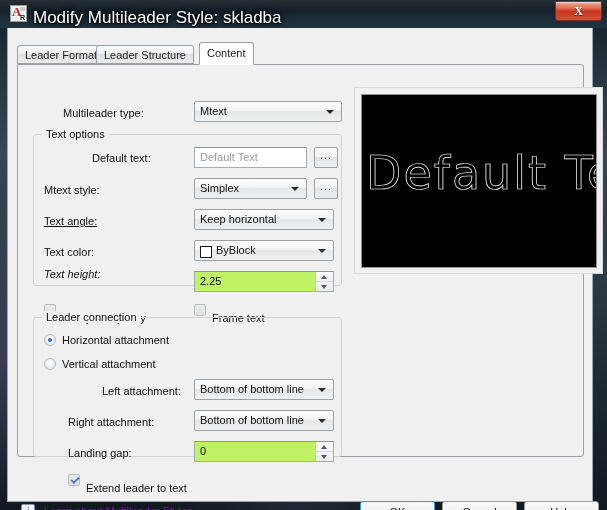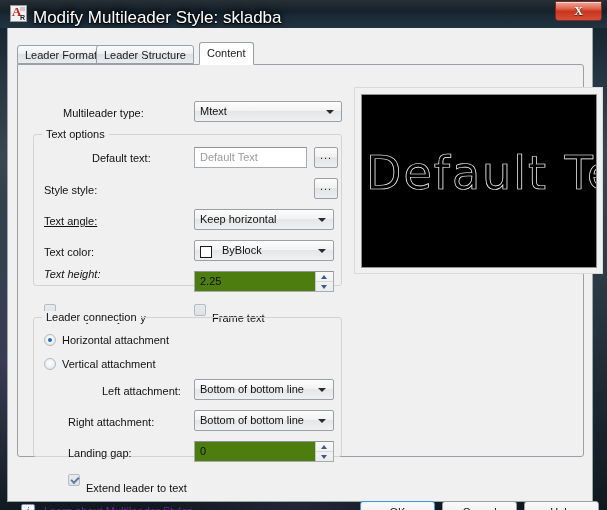--- a/index.html
+++ b/index.html
@@ -202,21 +202,21 @@
     border-right: 4px solid transparent;
     border-top: 4px solid #2b2b2b;
   }
   .combo .swatch {
     position: absolute;
     left: 5px; top: 5px;
     width: 10px; height: 10px;
     background: #ffffff;
     border: 1px solid #1c1c1c;
   }
-  .combo.with-swatch .ctext { left: 27px; }
+  .combo.with-swatch .ctext { left: 21px; }
 
   
   .textbox {
     position: absolute;
     box-sizing: border-box;
     height: 21px;
     background: #ffffff;
     border: 1px solid #a6abaf;
     border-top-color: #8e9397;
   }
@@ -244,21 +244,21 @@
     font-size: 11px;
     color: #2b2b2b;
     letter-spacing: 1px;
   }
 
   
   .spinner-box {
     position: absolute;
     box-sizing: border-box;
     height: 21px;
-    background: #4d7c0f;
+    background: #bef264;
     border: 1px solid #a6abaf;
     border-top-color: #8e9397;
   }
   .spinner-box .sval {
     position: absolute; left: 5px; top: 0;
     line-height: 19px; font-size: 11px; color: #101010;
   }
   .spin-btns {
     position: absolute;
     right: 0; top: 0;
@@ -454,21 +454,25 @@
       <div class="groupbox" style="left:15px; top:69px; width:309px; height:152px;">
         <span class="gb-title">Text options</span>
       </div>
 
       <div class="lbl" style="left:26px; top:87px;margin-left:48px;">Default text:</div>
       <div class="textbox" style="left:176px; top:82px; width:113px;">
         <span class="tval placeholder">Default Text</span>
       </div>
       <div class="btn-ellipsis" style="left:296px; top:82px;">...</div>
 
-      <div class="lbl" style="left:26px; top:119px;">Style style:</div>
+      <div class="lbl" style="left:26px; top:119px;">Mtext style:</div>
+      <div class="combo" style="left:176px; top:113px; width:113px;">
+        <span class="ctext">Simplex</span>
+        <span class="arrow"></span>
+      </div>
       <div class="btn-ellipsis" style="left:296px; top:113px;">...</div>
 
       <div class="lbl" style="left:26px; top:150px;text-decoration:underline;">Text angle:</div>
       <div class="combo" style="left:176px; top:144px; width:140px;">
         <span class="ctext">Keep horizontal</span>
         <span class="arrow"></span>
       </div>
 
       <div class="lbl" style="left:26px; top:181px;">Text color:</div>
       <div class="combo with-swatch" style="left:176px; top:175px; width:140px;">

